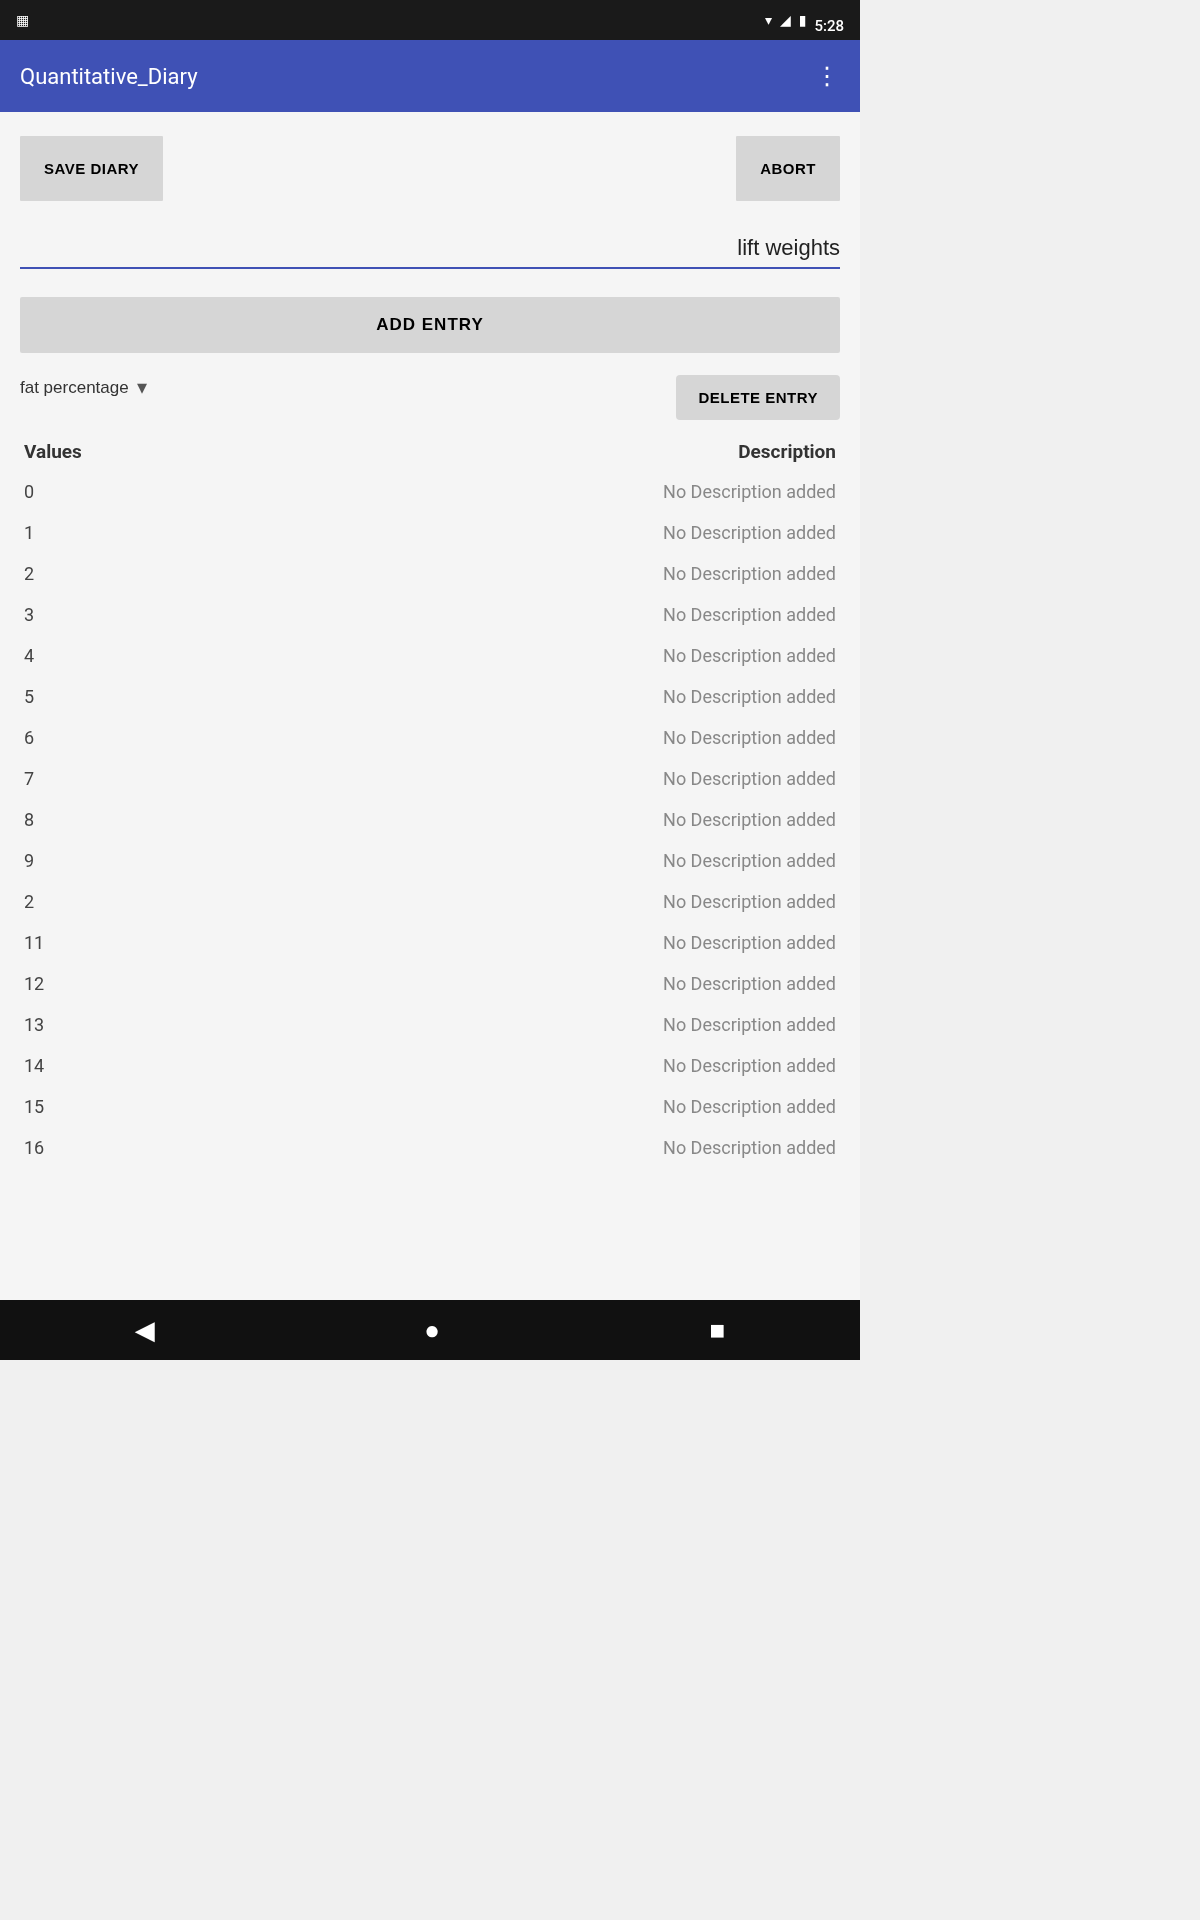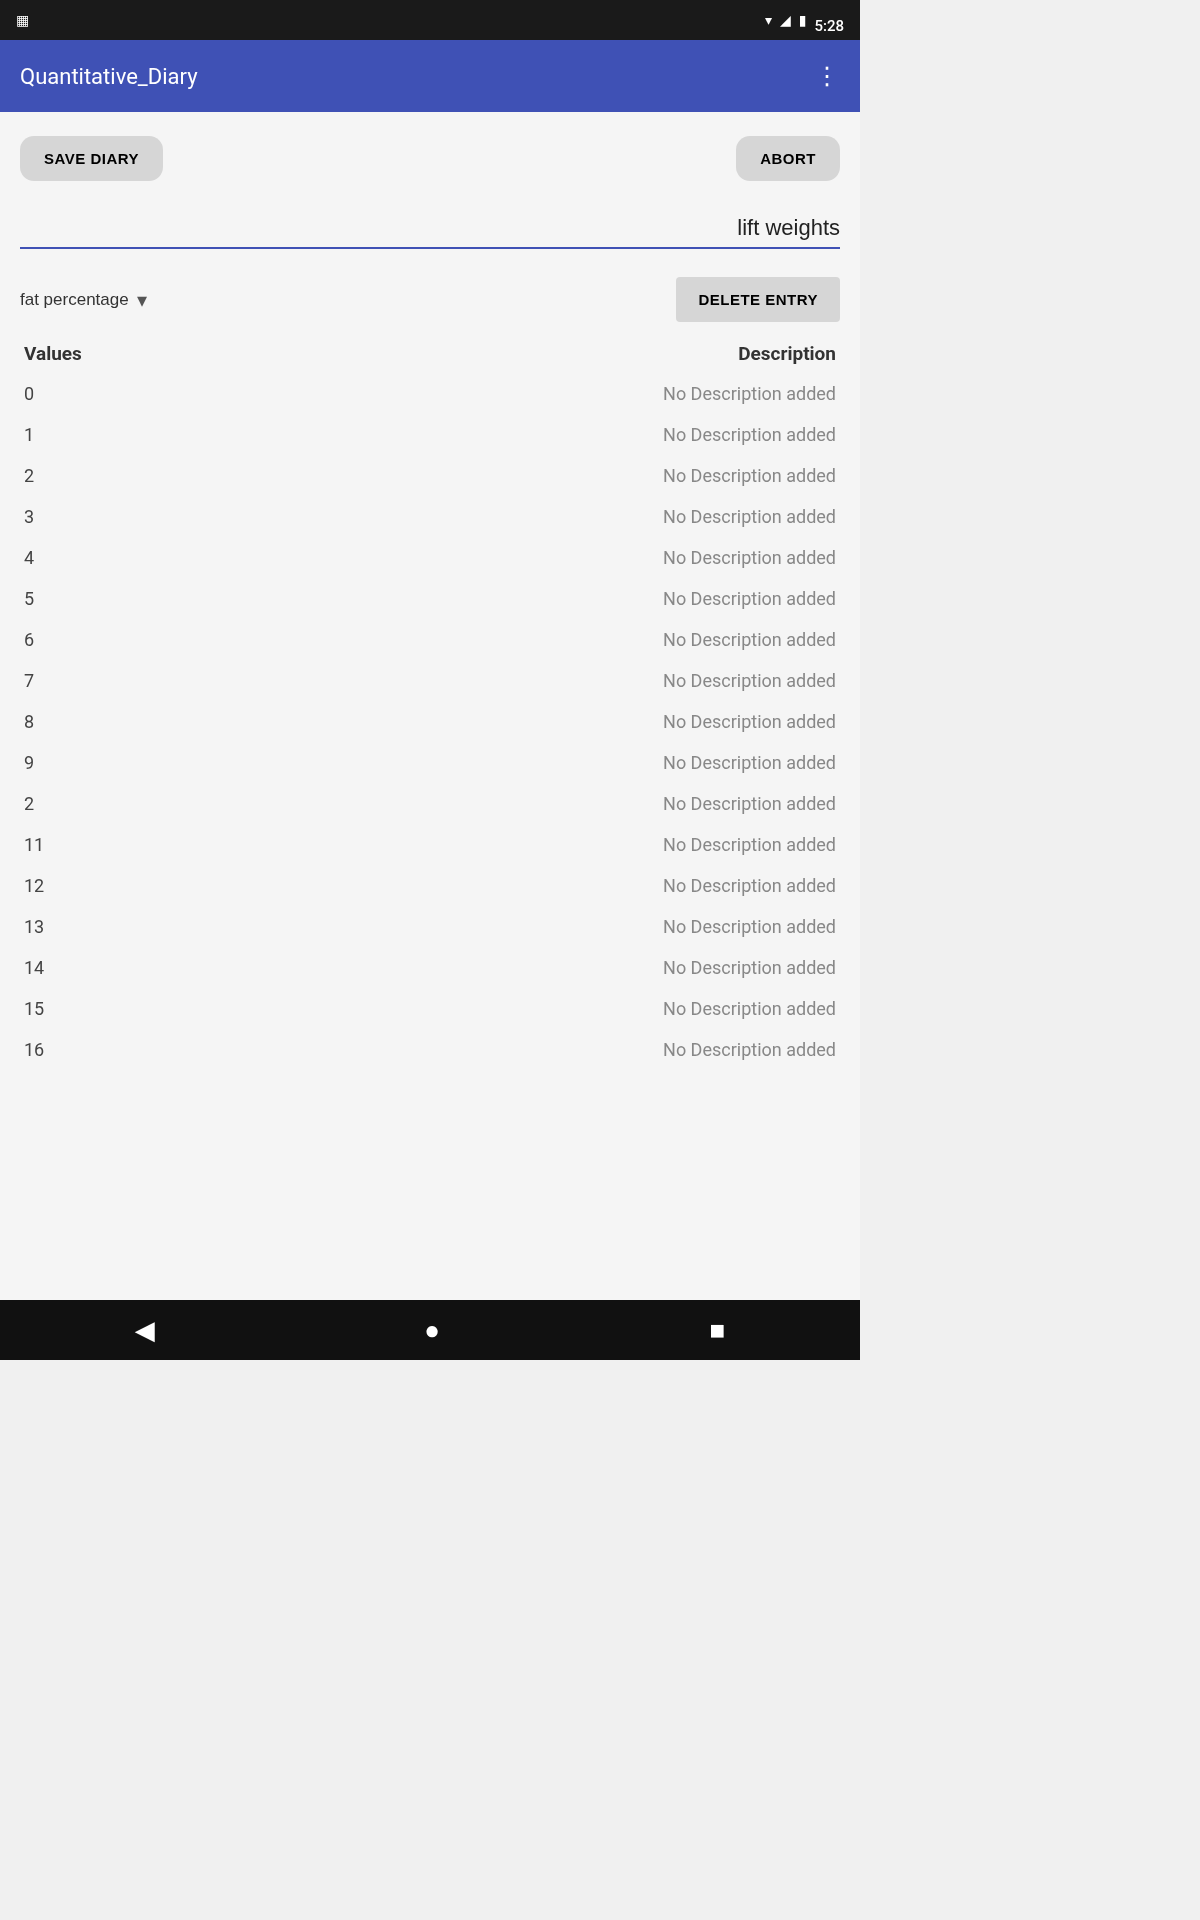--- a/index.html
+++ b/index.html
@@ -84,29 +84,29 @@
     }
 
     
     .action-buttons {
       display: flex;
       justify-content: space-between;
       margin-bottom: 28px;
     }
 
     .btn {
-      padding: 14px 24px;
+      padding: 24px 24px;
       font-size: 15px;
       font-weight: 700;
       letter-spacing: 0.5px;
       border: none;
       background: #d6d6d6;
       color: #000;
       cursor: pointer;
-      border-radius: 14px;
+      border-radius: 1px;
     }
 
     
     .title-input-wrapper {
       margin-bottom: 28px;
       text-align: center;
     }
 
     .title-input {
       width: 100%;
@@ -131,21 +131,21 @@
       border: none;
       cursor: pointer;
       margin-bottom: 22px;
       border-radius: 2px;
       color: #000;
     }
 
     
     .entry-row {
       display: flex;
-      align-items: center;
+      align-items: flex-start;
       justify-content: space-between;
       margin-bottom: 20px;
     }
 
     .dropdown-wrapper {
       display: flex;
       align-items: center;
     }
 
     .entry-dropdown {
@@ -264,20 +264,21 @@
     <button class="btn">SAVE DIARY</button>
     <button class="btn">ABORT</button>
   </div>
 
   
   <div class="title-input-wrapper">
     <input class="title-input" type="text" value="lift weights" style="">
   </div>
 
   
+  <button class="add-entry-btn">ADD ENTRY</button>
 
   
   <div class="entry-row">
     <div class="dropdown-wrapper">
       <select class="entry-dropdown">
         <option>fat percentage</option>
         <option>weight</option>
         <option>steps</option>
       </select>
       <span class="dropdown-arrow">▾</span>

